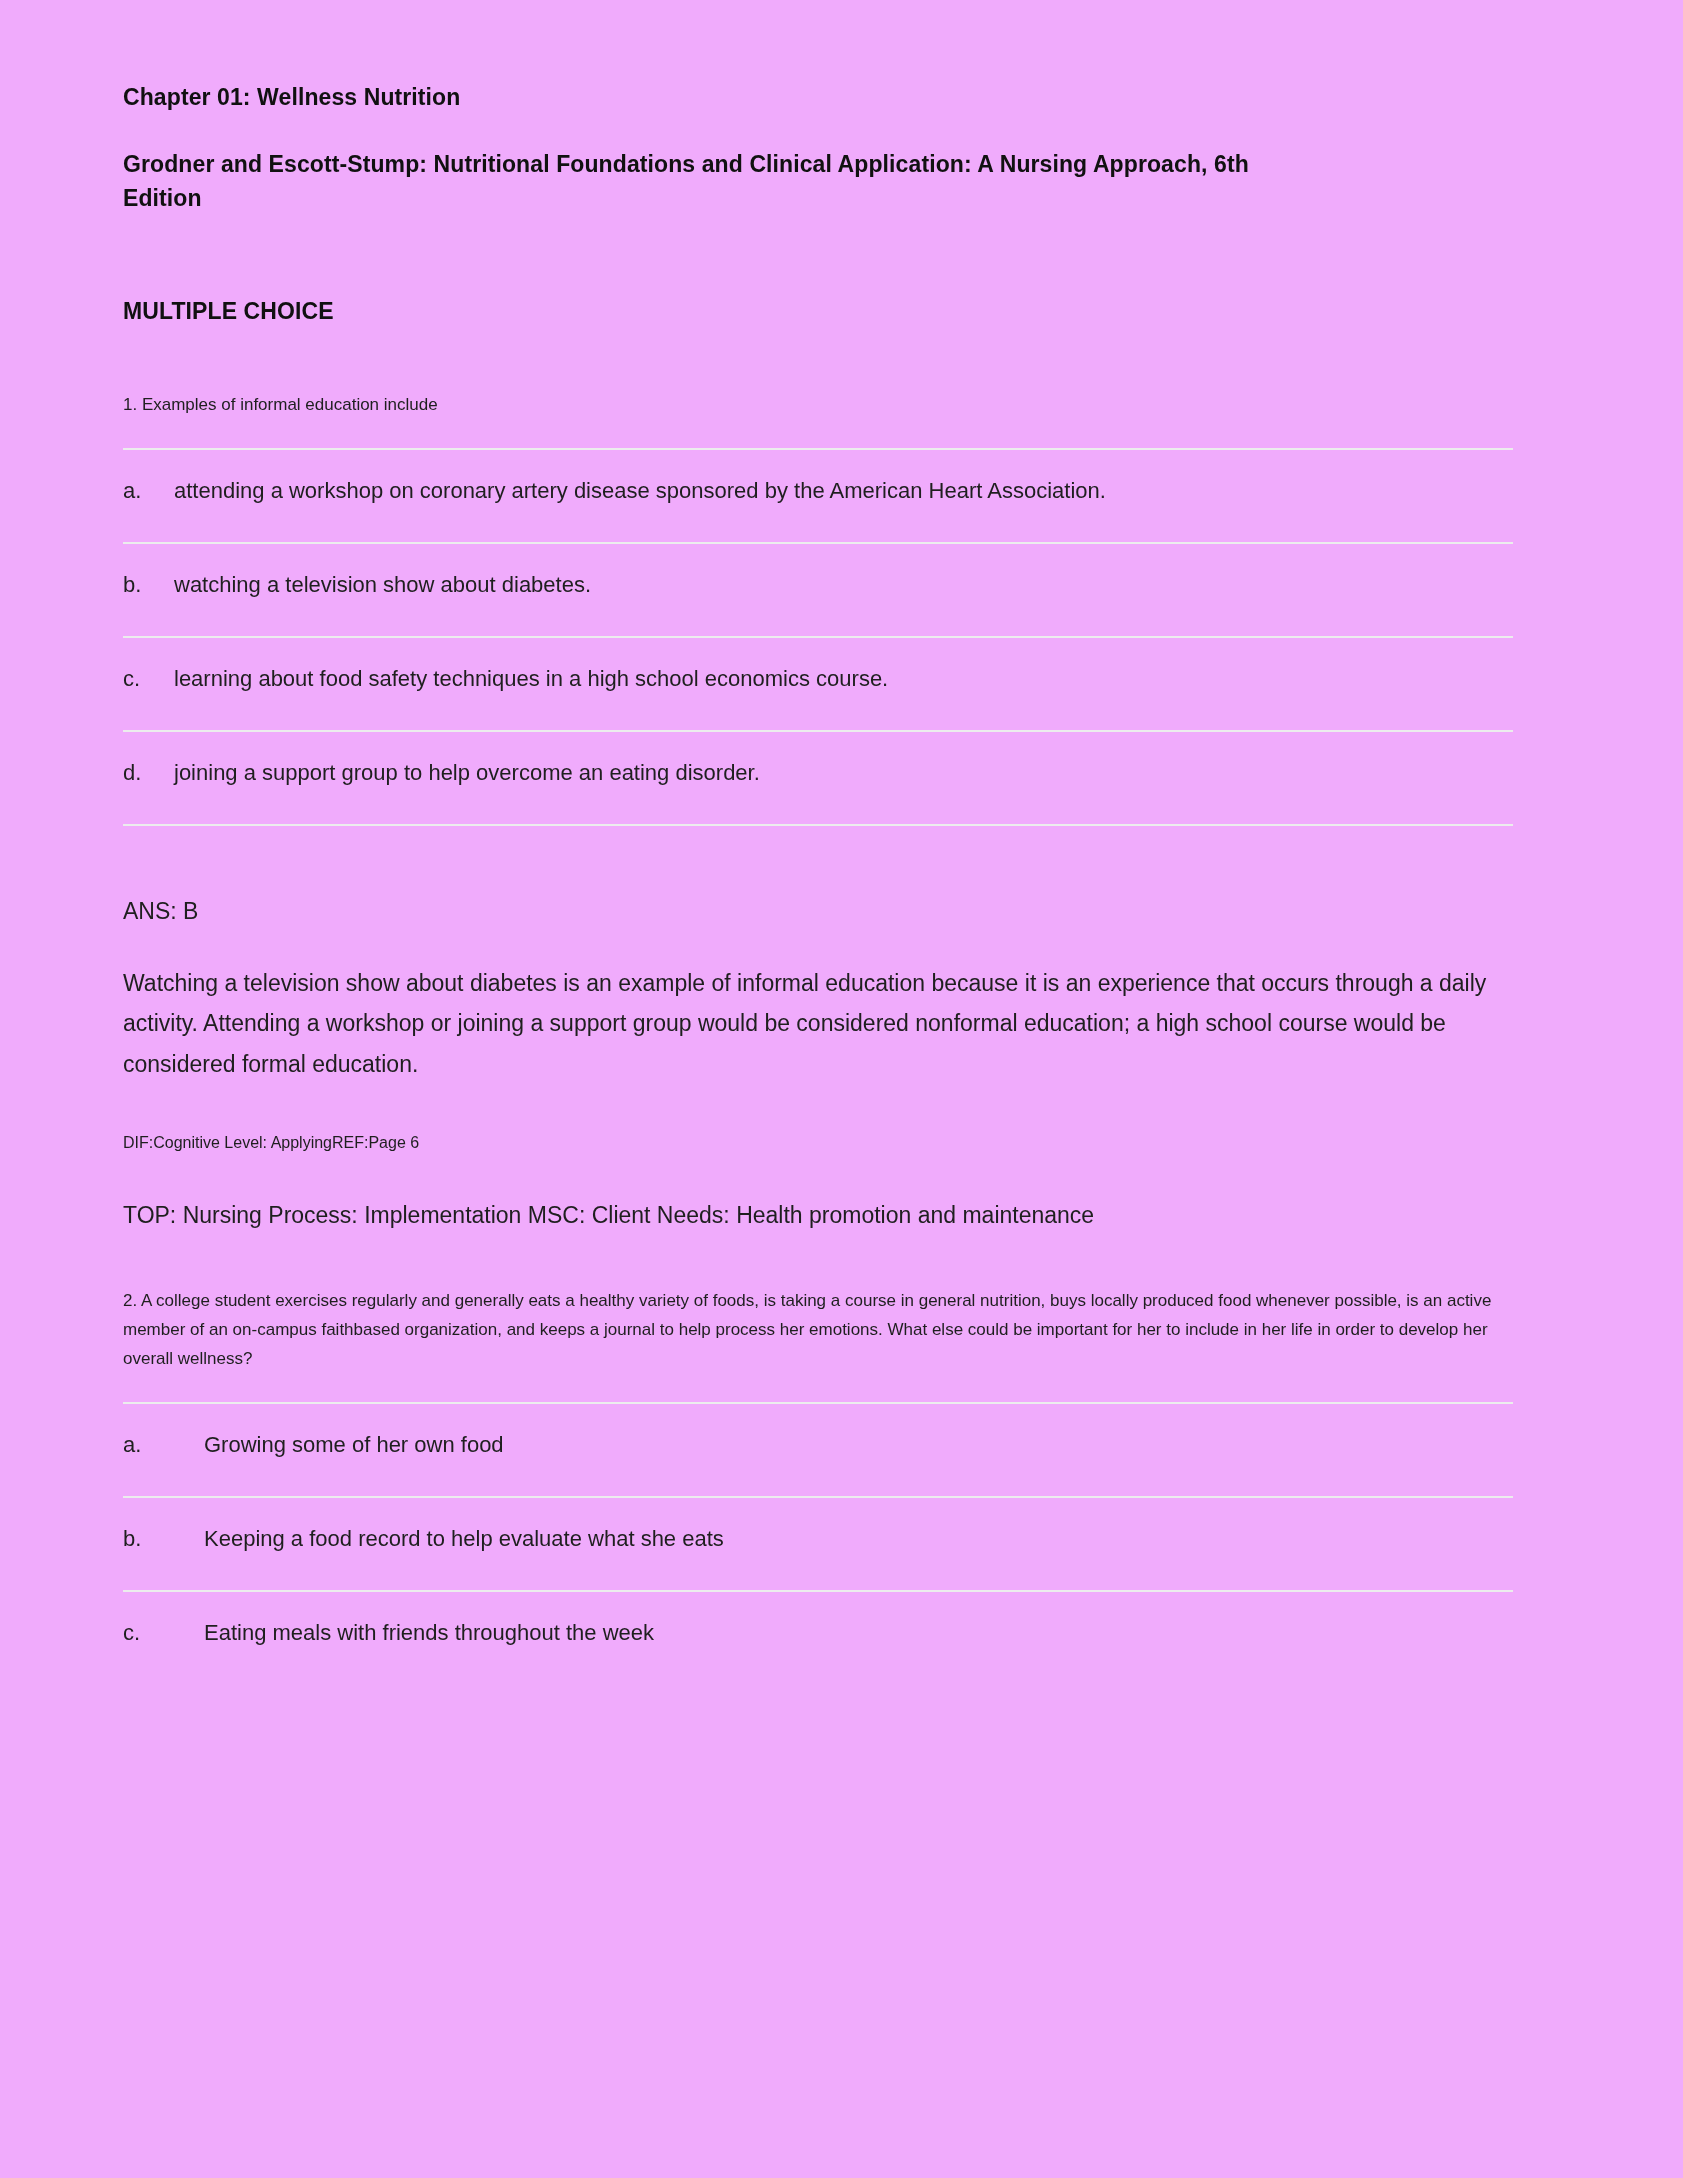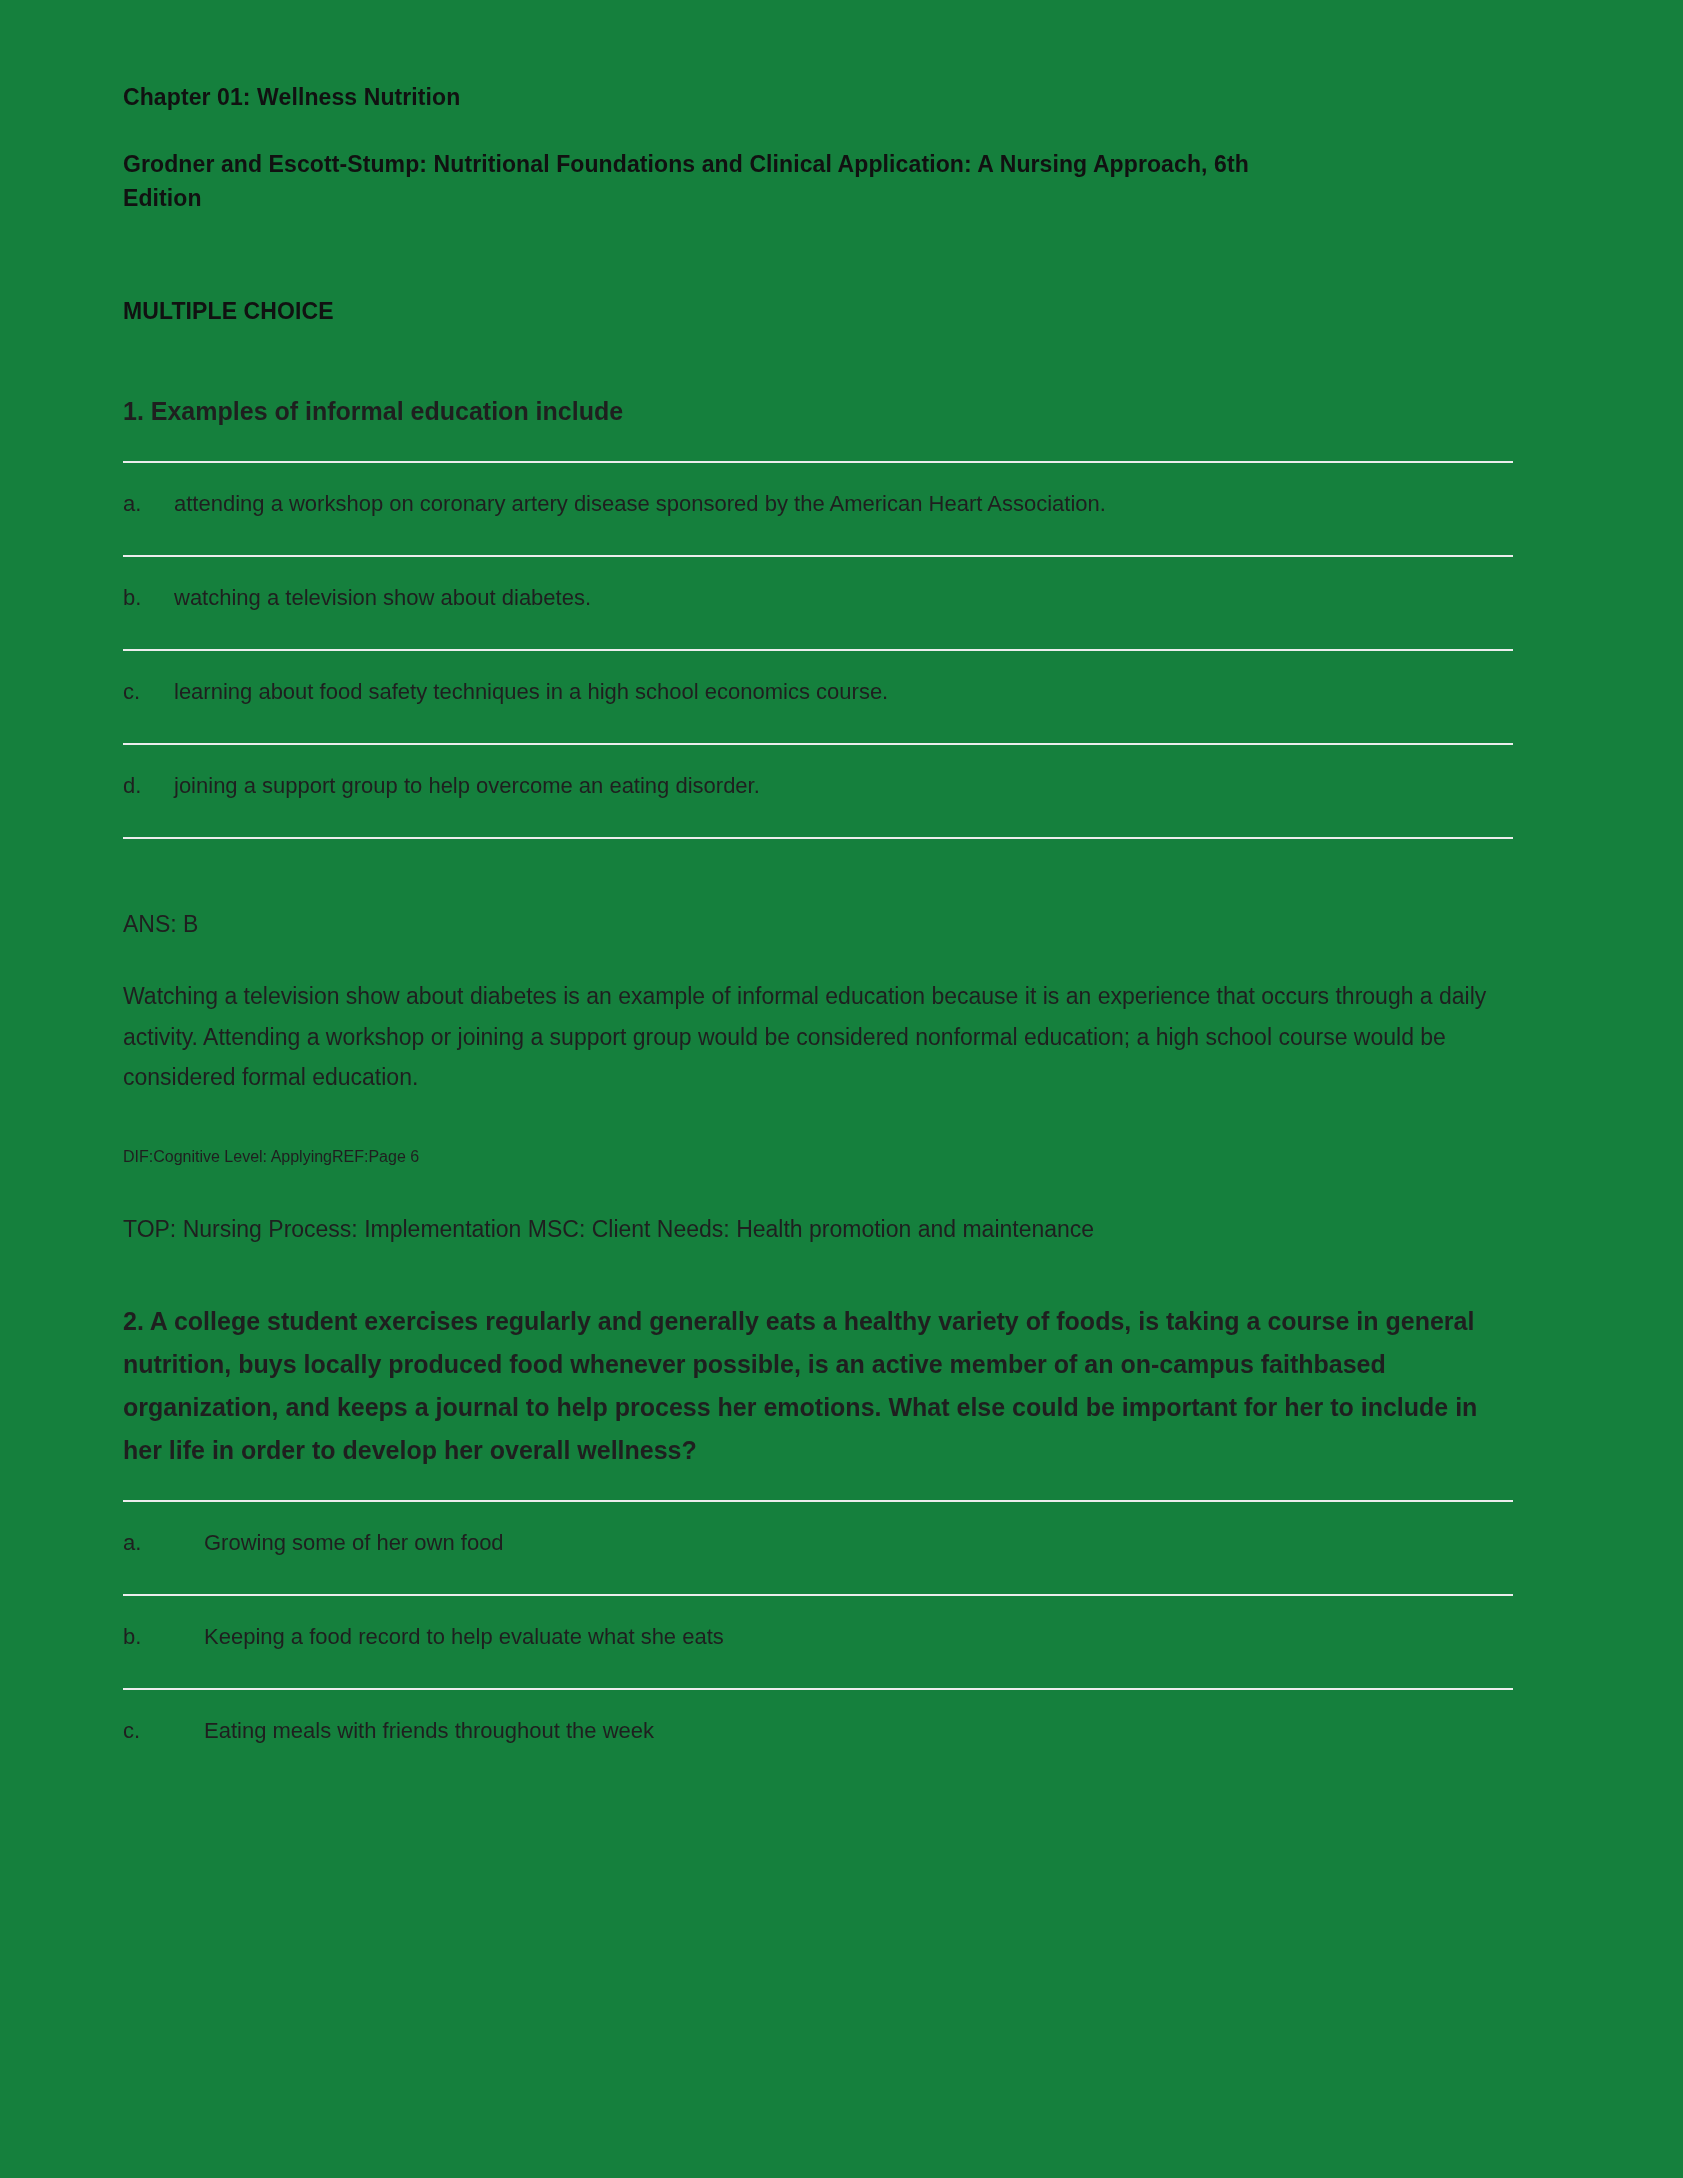--- a/index.html
+++ b/index.html
@@ -8,21 +8,21 @@
     background: #ffffff;
   }
   body {
     font-family: "Liberation Sans", sans-serif;
     color: #1a1a1a;
   }
   .page {
     position: relative;
     width: 1683px;
     height: 2178px;
-    background: #15803d;
+    background: #f0abfc;
     overflow: hidden;
     box-sizing: border-box;
   }
   .content {
     position: absolute;
     left: 123px;
     top: 0;
     width: 1411px;
   }
   .doc-title {
@@ -30,24 +30,24 @@
     font-weight: bold;
     line-height: 1.45;
     letter-spacing: 0.1px;
     color: #111111;
   }
   .block-chapter { margin-top: 81px; }
   .block-book    { margin-top: 34px; max-width: 1158px; }
   .block-section { margin-top: 80px; }
 
   .para {
-    font-size: 25px;
+    font-size: 17px;
     line-height: 1.72;
     color: #1f1f1f;
-    font-weight: bold;
+    font-weight: normal;
   }
   .q-stem { margin-top: 62px; }
   .q2-stem { margin-top: 57px; max-width: 1386px; }
 
   .ans-line { margin-top: 72px; font-size: 23px; color: #1f1f1f; }
   .explain  { margin-top: 38px; font-size: 23px; line-height: 1.76; color: #1f1f1f; max-width: 1391px; }
   .meta-line { margin-top: 50px; font-size: 16px; color: #1f1f1f; }
   .meta-line2 { margin-top: 50px; font-size: 23px; color: #1f1f1f; }
 
   

